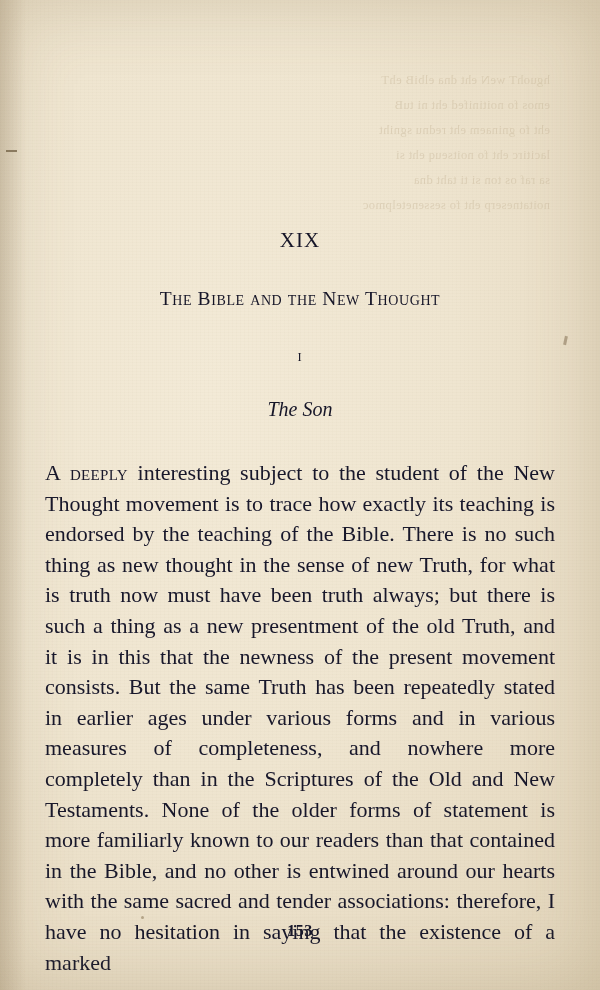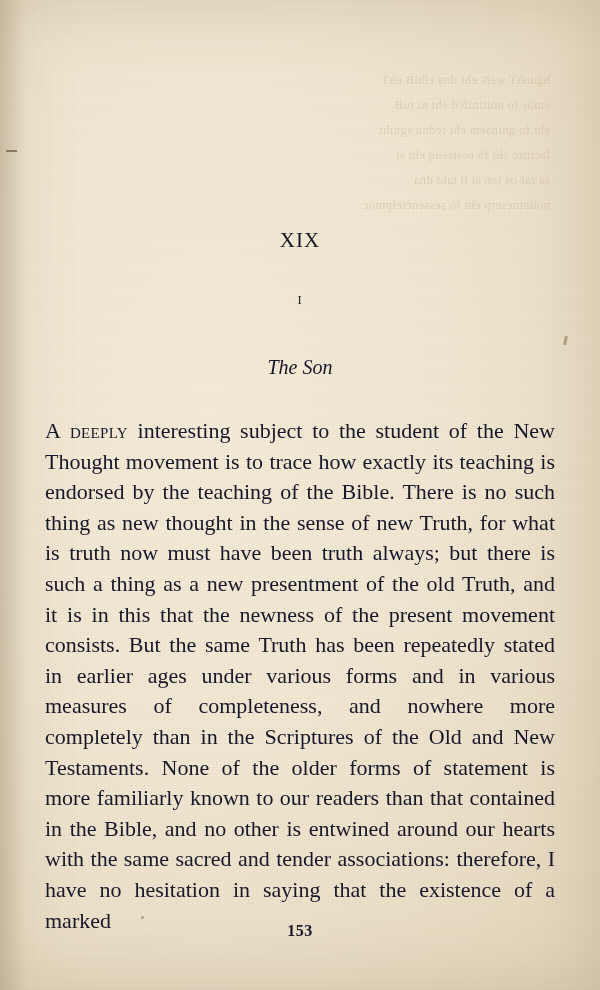--- a/index.html
+++ b/index.html
@@ -110,21 +110,21 @@
 
   .section-number {
     margin-top: 40px;
     text-align: center;
     font-size: 12.5px;
     letter-spacing: 1px;
     color: #1a1a2c;
   }
 
   .section-title {
-    margin-top: 48px;
+    margin-top: 33px;
     text-align: center;
     font-size: 20px;
     font-style: italic;
     color: #141427;
   }
 
   .body-text {
     margin-top: 37px;
     font-size: 22px;
     line-height: 30.6px;
@@ -181,20 +181,21 @@
 
   <div id="binding-shadow"></div>
   <div id="edge-mark"></div>
   <div id="right-mark"></div>
   <div id="speck-1"></div>
 
   <div id="content">
 
     <div class="chapter-number">XIX</div>
 
+    <div class="chapter-title">The Bible and the New Thought</div>
 
     <div class="section-number">I</div>
 
     <div class="section-title">The Son</div>
 
     <p class="body-text"><span class="dropcap-word">A deeply</span><span> interesting subject to the student of the New Thought movement is to trace how exactly its teaching is endorsed by the teaching of the Bible.  There is no such thing as new thought in the sense of new Truth, for what is truth now must have been truth always; but there is such a thing as a new presentment of the old Truth, and it is in this that the newness of the present movement consists.  But the same Truth has been repeatedly stated in earlier ages under various forms and in various measures of completeness, and nowhere more completely than in the Scriptures of the Old and New Testaments.  None of the older forms of statement is more familiarly known to our readers than that contained in the Bible, and no other is entwined around our hearts with the same sacred and tender associations: therefore, I have no hesitation in saying that the existence of a marked</span></p>
 
     <div class="page-number">153</div>
 
   </div>

